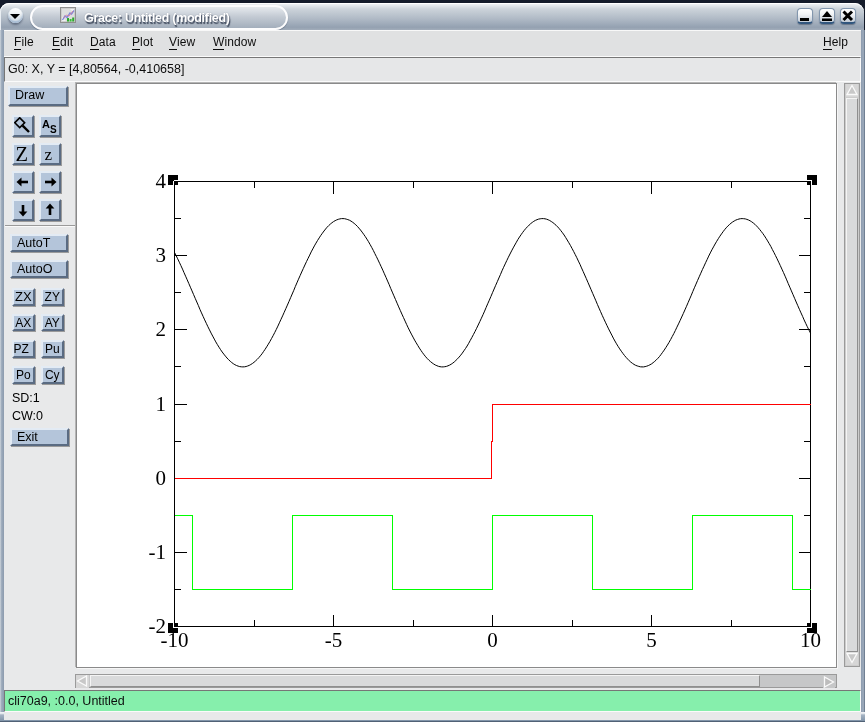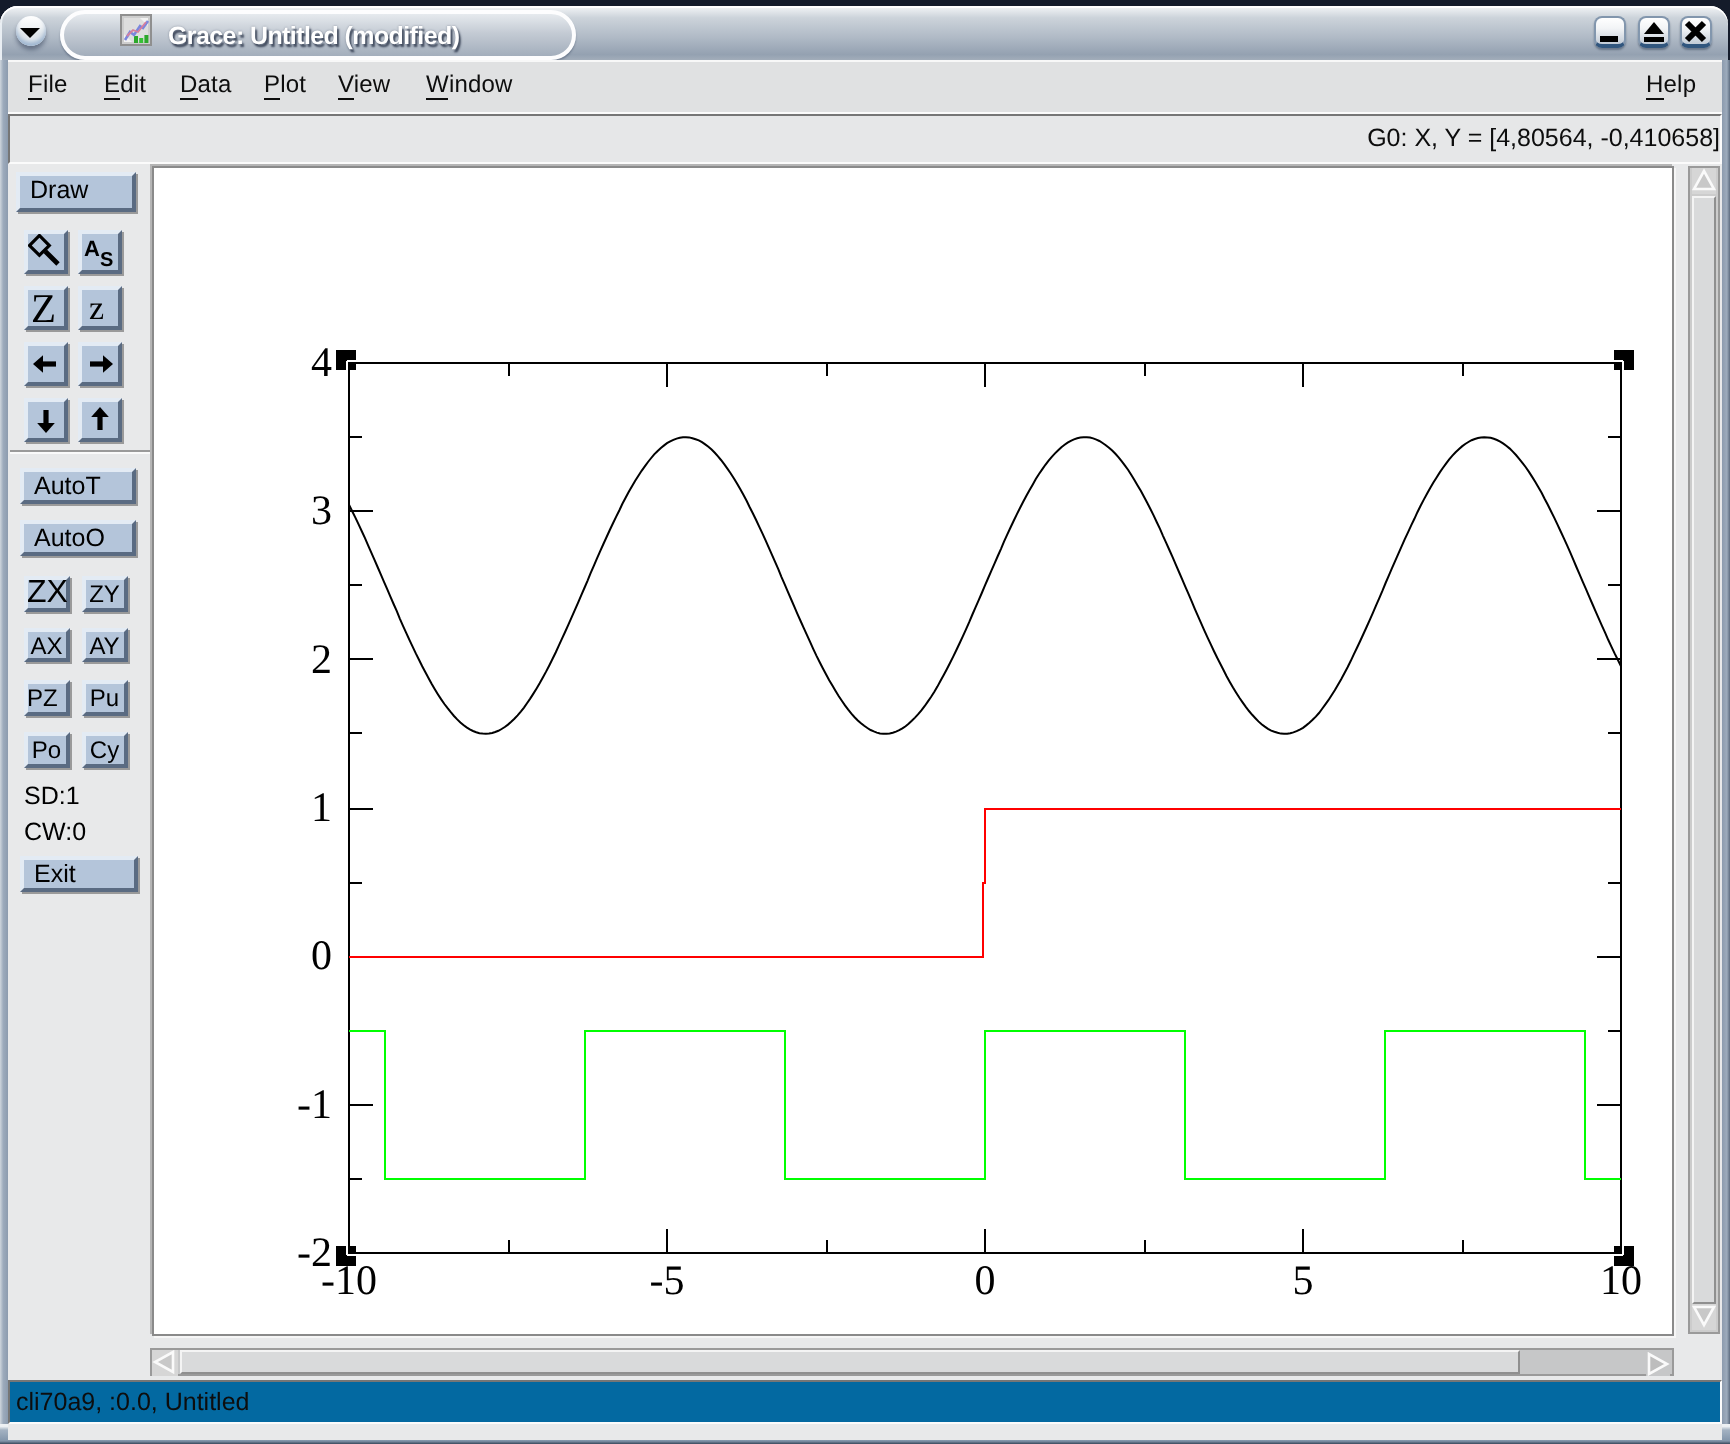--- a/index.html
+++ b/index.html
@@ -40,21 +40,21 @@
 #content { position:absolute; left:4px; top:30px; width:857px; height:682px; background:#e8e9ea; will-change:transform; }
 
 #menubar { position:absolute; left:0; top:0; width:857px; height:27px; background:#e0e1e2;
   border-top:1px solid #f8f8f8; border-bottom:1px solid #fbfbfb; font-size:12px; color:#0d0d0d; }
 .mi { position:absolute; top:4px; letter-spacing:0.1px; }
 .mi u { text-decoration:none; border-bottom:1px solid #0d0d0d; padding-bottom:0px; }
 
 #locator { position:absolute; left:0; top:27px; width:857px; height:25px; background:#e6e7e8;
   border-top:1px solid #767676; border-left:1px solid #767676;
   border-bottom:1px solid #fbfbfb; border-right:1px solid #fbfbfb;
-  font-size:12.5px; color:#0d0d0d; line-height:22px; padding-left:3px;text-align:right; }
+  font-size:12.5px; color:#0d0d0d; line-height:22px; padding-left:3px; }
 
 
 #main { position:absolute; left:0; top:52px; width:857px; height:638px; background:#e8e9ea;padding-left:16px; }
 
 
 #toolbar { position:absolute; left:0; top:0; width:72px; height:638px; font-size:12.5px; }
 .tbtn { position:absolute; background:#b4c5da; border-top:2px solid #e3ebf4; border-left:2px solid #e3ebf4;
   border-bottom:2px solid #5a6b82; border-right:2px solid #5a6b82; color:#000;
   box-shadow:1px 1px 0 #9a9a9a; }
 .tbtn.txt { padding-left:5px; line-height:14px; }
@@ -72,21 +72,21 @@
 #vsb .thumb { position:absolute; left:1px; top:14px; width:12px; height:554px; background:#d9dadb;
   border-top:1px solid #f4f4f4; border-left:1px solid #f4f4f4; border-bottom:1px solid #8f8f8f; border-right:1px solid #8f8f8f; }
 
 
 #hsb { position:absolute; left:71px; top:592px; width:762px; height:14px; background:#c6c7c8;
   border:1px solid #9a9a9a; }
 #hsb .thumb { position:absolute; left:14px; top:0px; width:670px; height:12px; background:#d9dadb;
   border-top:1px solid #f4f4f4; border-left:1px solid #f4f4f4; border-bottom:1px solid #8f8f8f; border-right:1px solid #8f8f8f; }
 
 
-#statusbar { position:absolute; left:0; top:608px; width:857px; height:22px; background:#0369a1;
+#statusbar { position:absolute; left:0; top:608px; width:857px; height:22px; background:#86efac;
   border-top:1px solid #767676; border-left:1px solid #767676;
   border-bottom:1px solid #fbfbfb; border-right:1px solid #fbfbfb;
   font-size:12.5px; color:#0d0d0d; line-height:20px; padding-left:3px; }
 </style>
 </head>
 <body>
 <div id="win">
   <div id="titlebar">
     <div id="menubtn"></div>
     <div id="titlepill"></div>
@@ -165,21 +165,21 @@
             </svg></div>
 <div class="tbtn" style="left:35.4px;top:117px;width:22px;height:22px;text-align:center;padding-top:0px"><svg width="18" height="18" viewBox="0 0 18 18">
               <g transform="rotate(270 9 9)">
                 <line x1="4" y1="9" x2="13" y2="9" stroke="#000" stroke-width="2.6"></line>
                 <polygon points="10.5,4.6 15.5,9 10.5,13.4" fill="#000"></polygon>
               </g>
             </svg></div>
 <div class="sep" style="top:143px"></div>
 <div class="tbtn txt" style="left:6px;top:152px;width:58px;height:18px;">AutoT</div>
 <div class="tbtn txt" style="left:6px;top:177.5px;width:58px;height:18px;">AutoO</div>
-<div class="tbtn" style="left:7.5px;top:206px;width:23.5px;height:17.5px;line-height:14px;font-size:16px">ZX</div>
+<div class="tbtn" style="left:7.5px;top:206px;width:23.5px;height:17.5px;text-align:center;line-height:14px;font-size:13px">ZX</div>
 <div class="tbtn" style="left:36.5px;top:206px;width:23.5px;height:17.5px;text-align:center;line-height:14px;font-size:12px">ZY</div>
 <div class="tbtn" style="left:7.5px;top:231.5px;width:23.5px;height:17.5px;text-align:center;line-height:14px;font-size:12px">AX</div>
 <div class="tbtn" style="left:36.5px;top:231.5px;width:23.5px;height:17.5px;text-align:center;line-height:14px;font-size:12px">AY</div>
 <div class="tbtn" style="left:7.5px;top:258px;width:23.5px;height:17.5px;line-height:14px;font-size:12px">PZ</div>
 <div class="tbtn" style="left:36.5px;top:258px;width:23.5px;height:17.5px;text-align:center;line-height:14px;font-size:12px">Pu</div>
 <div class="tbtn" style="left:7.5px;top:284px;width:23.5px;height:17.5px;text-align:center;line-height:14px;font-size:12px">Po</div>
 <div class="tbtn" style="left:36.5px;top:284px;width:23.5px;height:17.5px;text-align:center;line-height:14px;font-size:12px">Cy</div>
 <div class="tlabel" style="top:309px">SD:1</div>
 <div class="tlabel" style="top:327px">CW:0</div>
 <div class="tbtn txt" style="left:6px;top:345.5px;width:59px;height:18px;">Exit</div>

